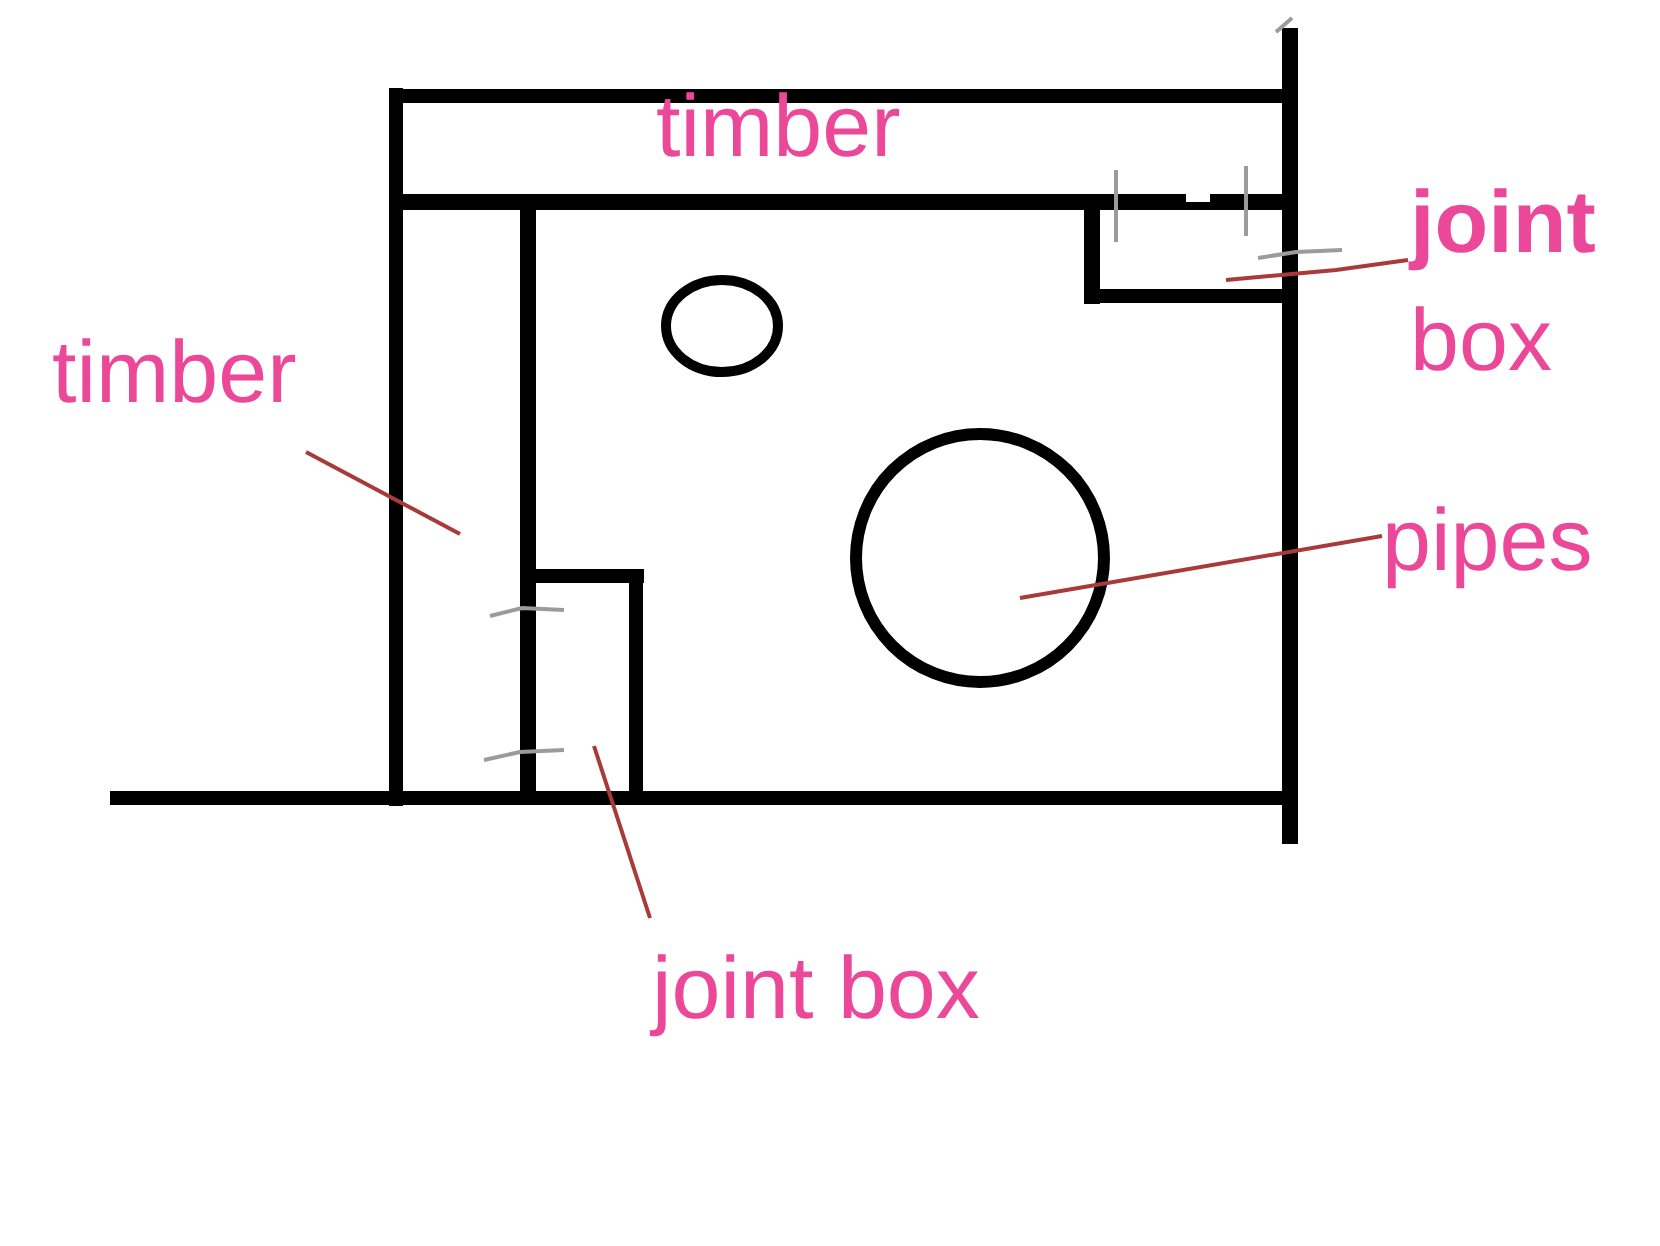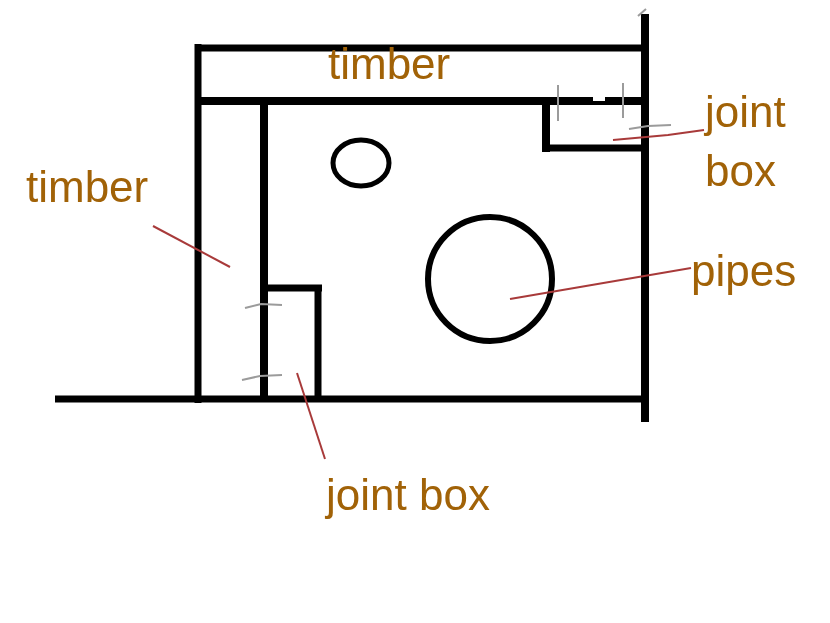--- a/index.html
+++ b/index.html
@@ -17,21 +17,21 @@
   }
   .sketch-svg {
     position: absolute;
     left: 0;
     top: 0;
     width: 830px;
     height: 623px;
   }
   .label {
     position: absolute;
-    color: #a16207;
+    color: #ec4899;
     font-size: 44px;
     line-height: 1;
     white-space: nowrap;
     user-select: none;
   }
 </style>
 </head>
 <body>
 
 <div class="canvas">
@@ -76,20 +76,20 @@
       <line x1="297" y1="373" x2="325" y2="459"></line>
       <line x1="510" y1="299" x2="691" y2="268"></line>
       <polyline points="613,140 668,135 704,130"></polyline>
     </g>
   </svg>
 
   <div class="label" style="left:328px; top:42px;">timber</div>
 
   <div class="label" style="left:26px; top:165px;">timber</div>
 
-  <div class="label" style="left:705px; top:90px;">joint</div>
+  <div class="label" style="left:705px; top:90px;font-weight:bold;">joint</div>
   <div class="label" style="left:691px; top:249px;">pipes</div>
 
   <div class="label" style="left:705px; top:149px;">box</div>
 
   <div class="label" style="left:326px; top:449px;margin-top:24px;">joint box</div>
 
 </div>
 
 </body></html>

